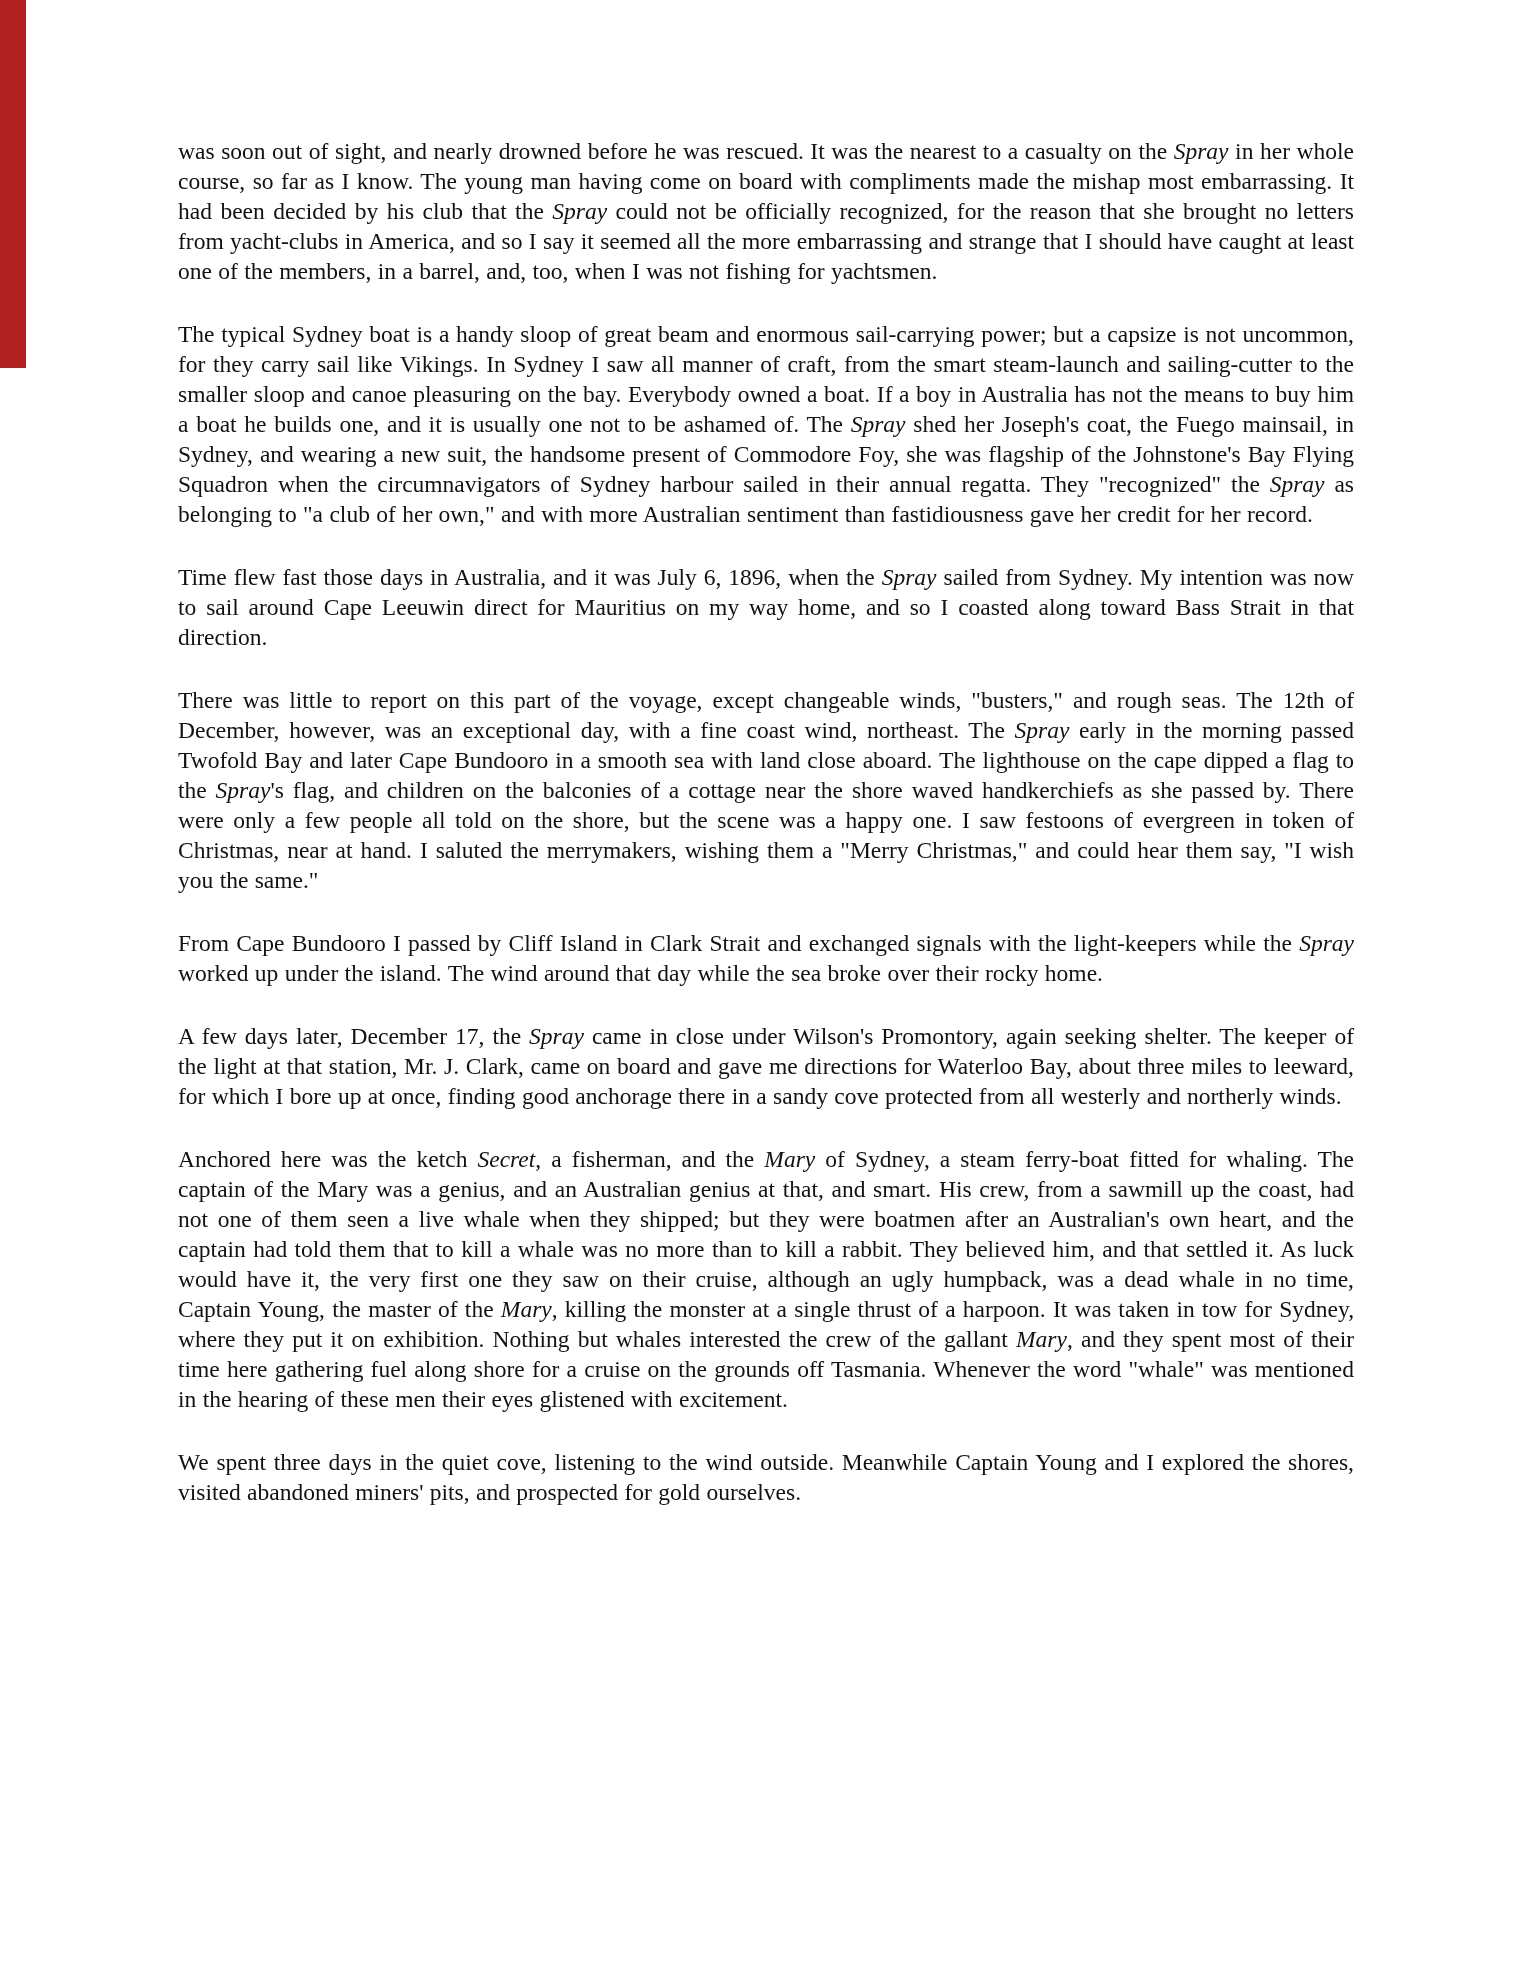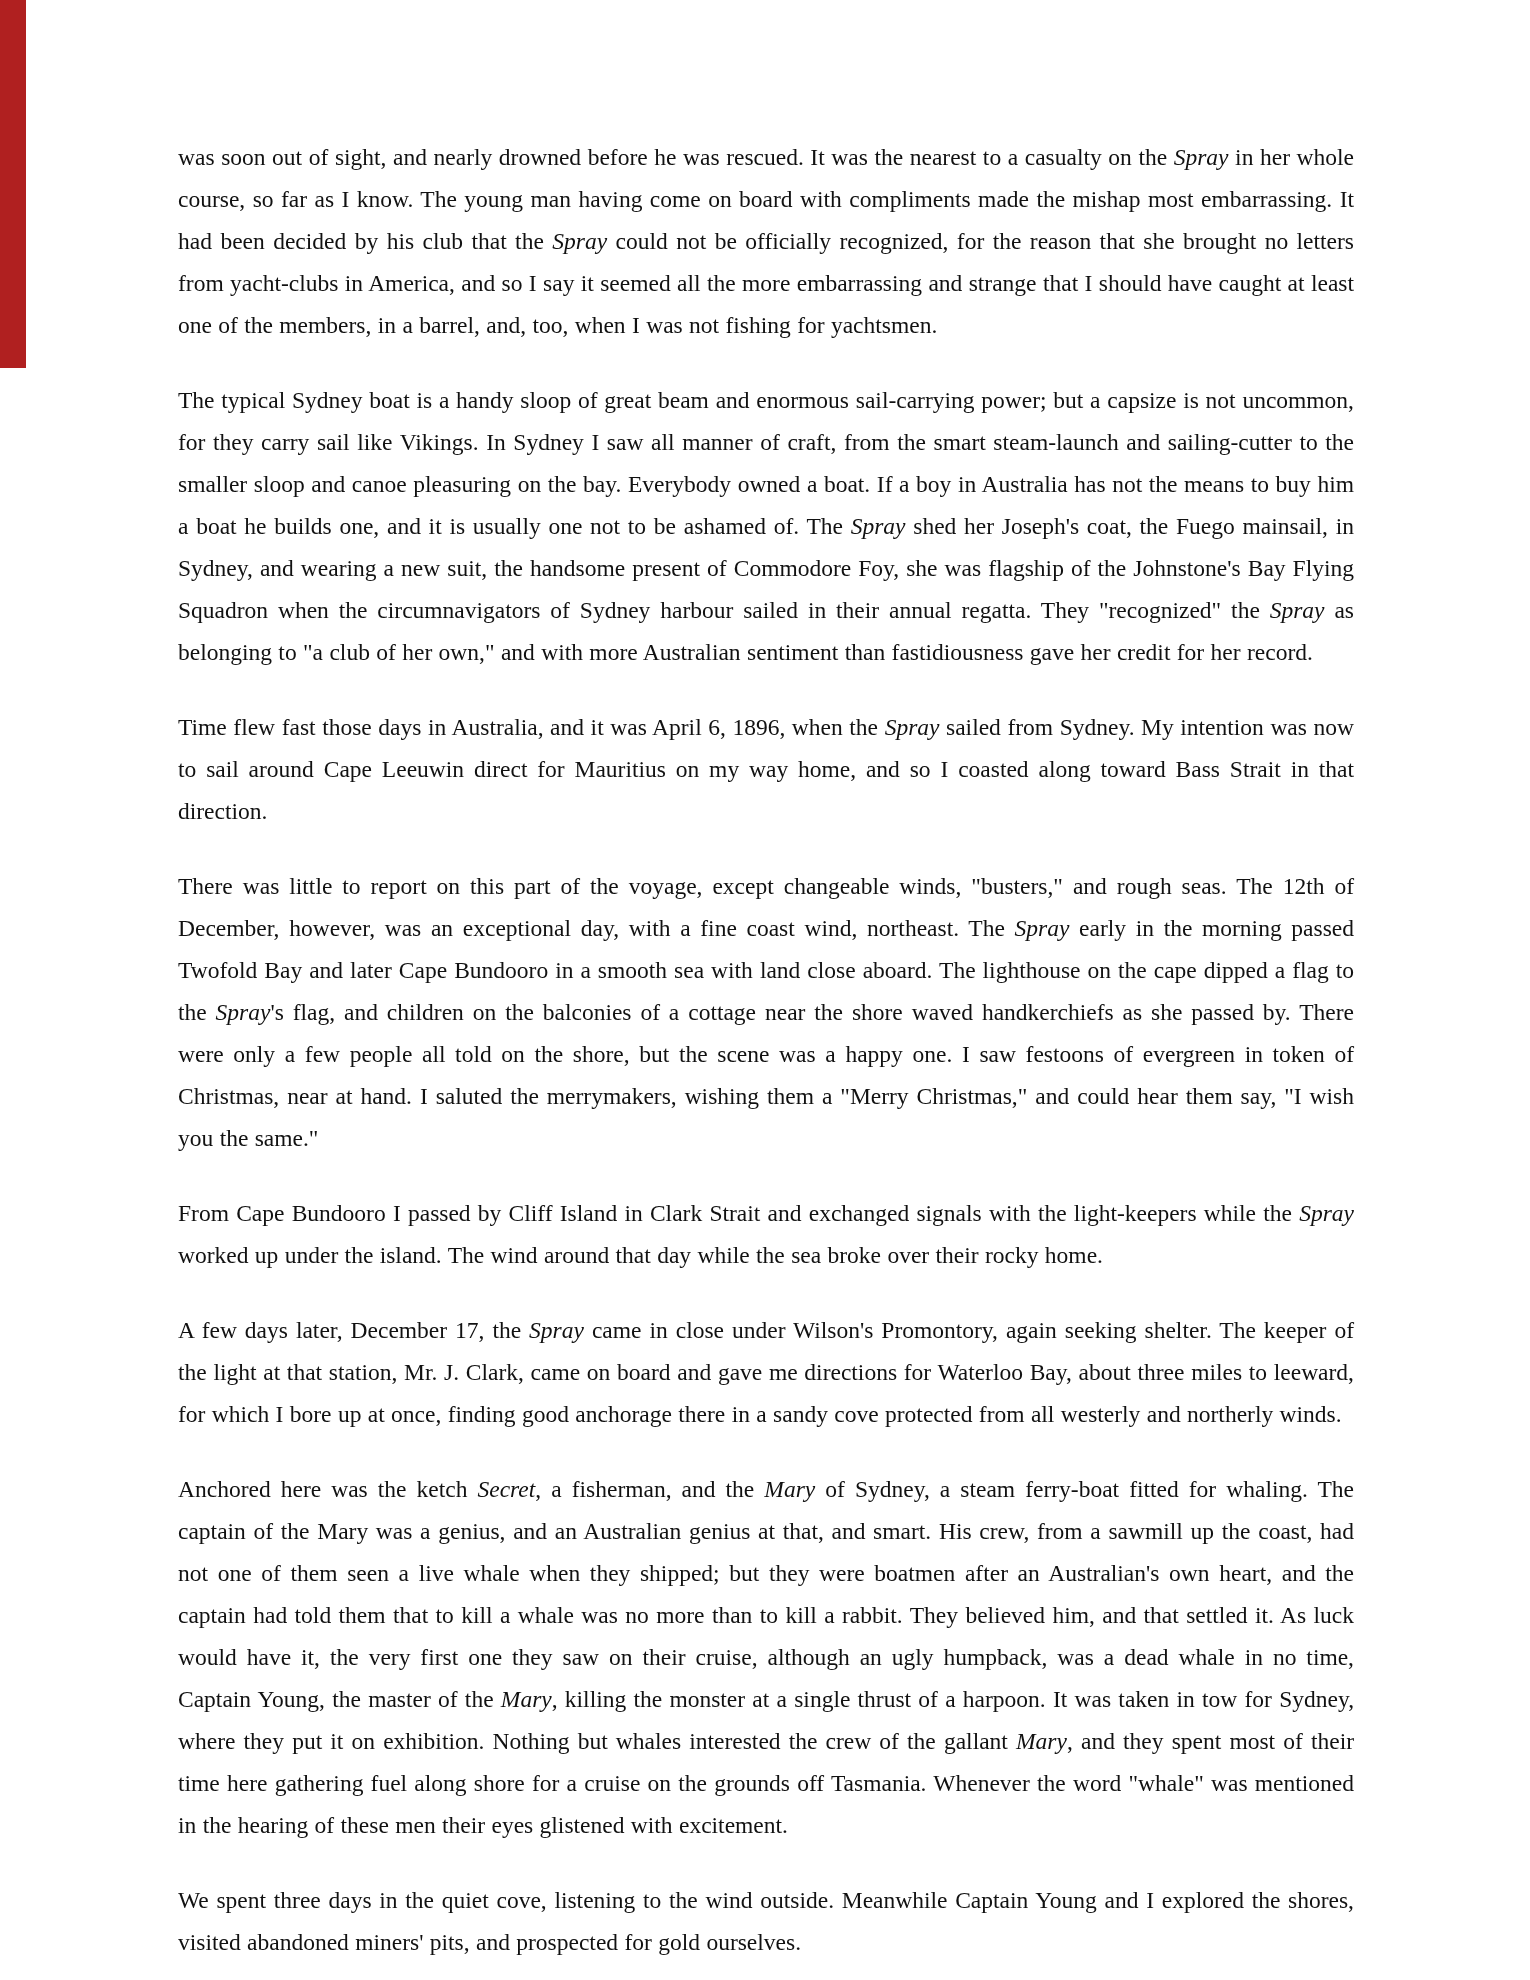--- a/index.html
+++ b/index.html
@@ -25,38 +25,38 @@
   }
   .page-content {
     position: absolute;
     left: 178px;
     top: 136px;
     width: 1176px;
   }
   .para {
     margin: 0 0 33px 0;
     font-size: 23.5px;
-    line-height: 42px;
+    line-height: 30px;
     text-align: justify;
     word-spacing: 0.5px;
   }
   .para:last-child {
     margin-bottom: 0;
   }
   .para em {
     font-style: italic;
   }
 </style>
 </head>
 <body style="background: rgb(255, 255, 255);">
 
 <div class="red-edge-bar" style="background: rgb(176, 32, 32);"></div>
 
 <div class="page-content">
     <p class="para"><span>was soon out of sight, and nearly drowned before he was rescued. It was the nearest to a casualty on the </span><em>Spray</em><span> in her whole course, so far as I know. The young man having come on board with compliments made the mishap most embarrassing. It had been decided by his club that the </span><em>Spray</em><span> could not be officially recognized, for the reason that she brought no letters from yacht-clubs in America, and so I say it seemed all the more embarrassing and strange that I should have caught at least one of the members, in a barrel, and, too, when I was not fishing for yachtsmen.</span></p>
     <p class="para"><span>The typical Sydney boat is a handy sloop of great beam and enormous sail-carrying power; but a capsize is not uncommon, for they carry sail like Vikings. In Sydney I saw all manner of craft, from the smart steam-launch and sailing-cutter to the smaller sloop and canoe pleasuring on the bay. Everybody owned a boat. If a boy in Australia has not the means to buy him a boat he builds one, and it is usually one not to be ashamed of. The </span><em>Spray</em><span> shed her Joseph's coat, the Fuego mainsail, in Sydney, and wearing a new suit, the handsome present of Commodore Foy, she was flagship of the Johnstone's Bay Flying Squadron when the circumnavigators of Sydney harbour sailed in their annual regatta. They "recognized" the </span><em>Spray</em><span> as belonging to "a club of her own," and with more Australian sentiment than fastidiousness gave her credit for her record.</span></p>
-    <p class="para"><span>Time flew fast those days in Australia, and it was April 6, 1896, when the </span><em>Spray</em><span> sailed from Sydney. My intention was now to sail around Cape Leeuwin direct for Mauritius on my way home, and so I coasted along toward Bass Strait in that direction.</span></p>
+    <p class="para"><span>Time flew fast those days in Australia, and it was July 6, 1896, when the </span><em>Spray</em><span> sailed from Sydney. My intention was now to sail around Cape Leeuwin direct for Mauritius on my way home, and so I coasted along toward Bass Strait in that direction.</span></p>
     <p class="para"><span>There was little to report on this part of the voyage, except changeable winds, "busters," and rough seas. The 12th of December, however, was an exceptional day, with a fine coast wind, northeast. The </span><em>Spray</em><span> early in the morning passed Twofold Bay and later Cape Bundooro in a smooth sea with land close aboard. The lighthouse on the cape dipped a flag to the </span><em>Spray</em><span>'s flag, and children on the balconies of a cottage near the shore waved handkerchiefs as she passed by. There were only a few people all told on the shore, but the scene was a happy one. I saw festoons of evergreen in token of Christmas, near at hand. I saluted the merrymakers, wishing them a "Merry Christmas," and could hear them say, "I wish you the same."</span></p>
     <p class="para"><span>From Cape Bundooro I passed by Cliff Island in Clark Strait and exchanged signals with the light-keepers while the </span><em>Spray</em><span> worked up under the island. The wind around that day while the sea broke over their rocky home.</span></p>
     <p class="para"><span>A few days later, December 17, the </span><em>Spray</em><span> came in close under Wilson's Promontory, again seeking shelter. The keeper of the light at that station, Mr. J. Clark, came on board and gave me directions for Waterloo Bay, about three miles to leeward, for which I bore up at once, finding good anchorage there in a sandy cove protected from all westerly and northerly winds.</span></p>
     <p class="para"><span>Anchored here was the ketch </span><em>Secret</em><span>, a fisherman, and the </span><em>Mary</em><span> of Sydney, a steam ferry-boat fitted for whaling. The captain of the Mary was a genius, and an Australian genius at that, and smart. His crew, from a sawmill up the coast, had not one of them seen a live whale when they shipped; but they were boatmen after an Australian's own heart, and the captain had told them that to kill a whale was no more than to kill a rabbit. They believed him, and that settled it. As luck would have it, the very first one they saw on their cruise, although an ugly humpback, was a dead whale in no time, Captain Young, the master of the </span><em>Mary</em><span>, killing the monster at a single thrust of a harpoon. It was taken in tow for Sydney, where they put it on exhibition. Nothing but whales interested the crew of the gallant </span><em>Mary</em><span>, and they spent most of their time here gathering fuel along shore for a cruise on the grounds off Tasmania. Whenever the word "whale" was mentioned in the hearing of these men their eyes glistened with excitement.</span></p>
     <p class="para"><span>We spent three days in the quiet cove, listening to the wind outside. Meanwhile Captain Young and I explored the shores, visited abandoned miners' pits, and prospected for gold ourselves.</span></p>
   </div>
 
 </body></html>

